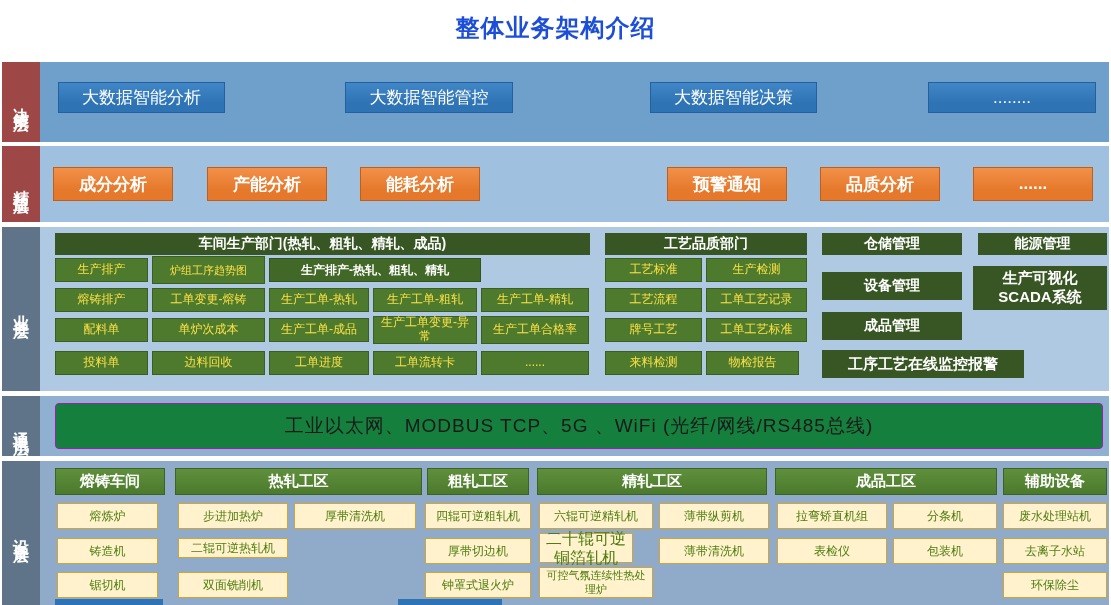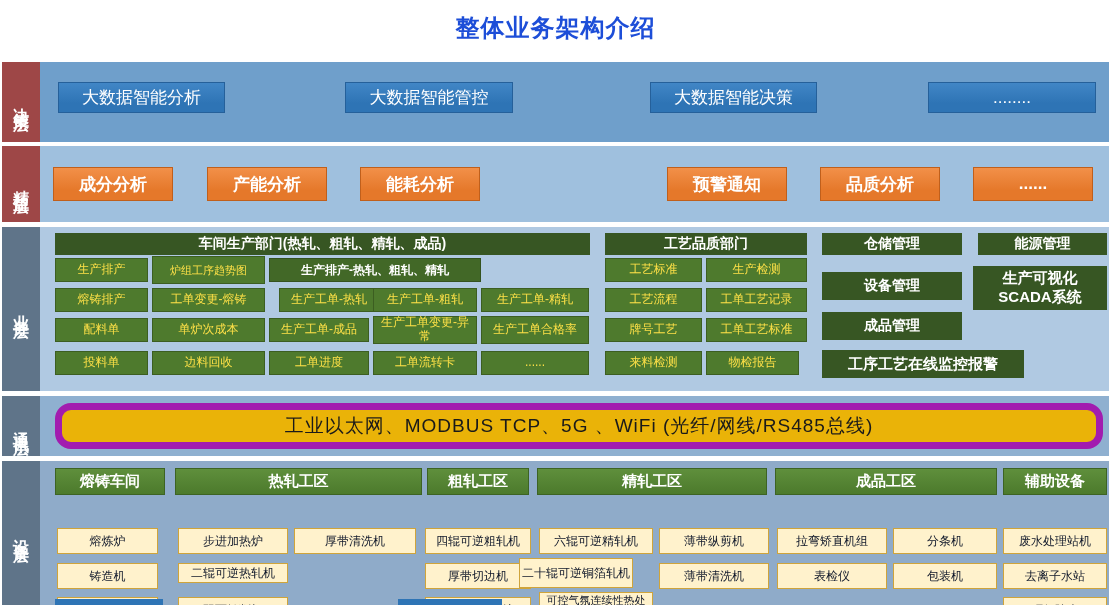--- a/index.html
+++ b/index.html
@@ -24,26 +24,26 @@
 
   .blue-box   { background:linear-gradient(180deg,#4186c6 0%,#2e74b5 70%); border:1px solid #25609a;
                 color:#fff; font-weight:normal; font-size:17px; }
   .orange-box { background:linear-gradient(180deg,#f29049 0%,#e5782a 70%); border:1px solid #c05f1b;
                 color:#fff; font-weight:bold; font-size:17px; }
   .g-head  { background:#375623; color:#fff; font-weight:bold; font-size:14px; padding:0 2px; }
   .g-cell  { background:#4e7a2d; border:1px solid #3c5e21; color:#fde047; font-size:12px;
              line-height:1.15; padding:1px 2px; }
   .g-sub   { background:#426827; border:1px solid #34521e; color:#fff; font-size:12px; font-weight:bold; }
   .mgmt    { background:#375623; color:#fff; font-weight:bold; line-height:1.25; padding:14px 4px; }
-  .comm-box{ background:#eab308; border:7px solid #a21caf; border-radius:16px;
+  .comm-box{ background:#15803d; border:1px solid #a21caf; border-radius:4px;
              color:#1a1a1a; font-size:19px; letter-spacing:1px; }
   .dev-head{ background:linear-gradient(180deg,#5f8f3c,#4c7a2c); border:1px solid #3d6323;
              color:#fff; font-weight:bold; font-size:15px; }
-  .dev-item{ background:#fff2cc; border:1px solid #cfa43b; color:#0f172a; font-size:12px;
-             line-height:1.2; padding:1px 2px;margin-top:25px; }
+  .dev-item{ background:#fff2cc; border:1px solid #cfa43b; color:#4d7c0f; font-size:12px;
+             line-height:1.2; padding:1px 2px; }
   .cutoff  { background:#2e74b5; }
 </style>
 </head>
 <body>
 
 <div class="page">
 
   <div class="title">整体业务架构介绍</div>
 
   <div class="row" id="row-decision">
@@ -77,21 +77,21 @@
     <div class="box g-cell" style="left:53px;top:91px;width:93px;height:24px">配料单</div>
     <div class="box g-cell" style="left:53px;top:124px;width:93px;height:24px">投料单</div>
 
     <div class="box g-cell" style="left:150px;top:29px;width:113px;height:28px;font-size:11px">炉组工序趋势图</div>
     <div class="box g-cell" style="left:150px;top:61px;width:113px;height:24px">工单变更-熔铸</div>
     <div class="box g-cell" style="left:150px;top:91px;width:113px;height:24px">单炉次成本</div>
     <div class="box g-cell" style="left:150px;top:124px;width:113px;height:24px">边料回收</div>
 
     <div class="box g-sub" style="left:267px;top:31px;width:212px;height:24px">生产排产-热轧、粗轧、精轧</div>
 
-    <div class="box g-cell" style="left:277px;top:61px;width:100px;height:24px">生产工单-热轧</div>
+    <div class="box g-cell" style="left:267px;top:61px;width:100px;height:24px">生产工单-热轧</div>
     <div class="box g-cell" style="left:371px;top:61px;width:104px;height:24px">生产工单-粗轧</div>
     <div class="box g-cell" style="left:479px;top:61px;width:108px;height:24px">生产工单-精轧</div>
 
     <div class="box g-cell" style="left:267px;top:91px;width:100px;height:24px">生产工单-成品</div>
     <div class="box g-cell" style="left:371px;top:89px;width:104px;height:28px">生产工单变更-异常</div>
     <div class="box g-cell" style="left:479px;top:89px;width:108px;height:28px">生产工单合格率</div>
 
     <div class="box g-cell" style="left:267px;top:124px;width:100px;height:24px">工单进度</div>
     <div class="box g-cell" style="left:371px;top:124px;width:104px;height:24px">工单流转卡</div>
     <div class="box g-cell" style="left:479px;top:124px;width:108px;height:24px">......</div>
@@ -133,21 +133,21 @@
     <div class="box dev-item" style="left:176px;top:42px;width:110px;height:26px">步进加热炉</div>
     <div class="box dev-item" style="left:176px;top:77px;width:110px;height:20px">二辊可逆热轧机</div>
     <div class="box dev-item" style="left:176px;top:111px;width:110px;height:26px">双面铣削机</div>
     <div class="box dev-item" style="left:292px;top:42px;width:122px;height:26px">厚带清洗机</div>
 
     <div class="box dev-item" style="left:423px;top:42px;width:106px;height:26px">四辊可逆粗轧机</div>
     <div class="box dev-item" style="left:423px;top:77px;width:106px;height:26px">厚带切边机</div>
     <div class="box dev-item" style="left:423px;top:111px;width:106px;height:26px">钟罩式退火炉</div>
 
     <div class="box dev-item" style="left:537px;top:42px;width:114px;height:26px">六辊可逆精轧机</div>
-    <div class="box dev-item" style="left:517px;top:72px;width:114px;height:30px;font-size:12px">二十辊可逆铜箔轧机</div>
+    <div class="box dev-item" style="left:537px;top:72px;width:94px;height:30px;font-size:16px">二十辊可逆铜箔轧机</div>
     <div class="box dev-item" style="left:537px;top:106px;width:114px;height:31px;font-size:11px">可控气氛连续性热处理炉</div>
     <div class="box dev-item" style="left:657px;top:42px;width:110px;height:26px">薄带纵剪机</div>
     <div class="box dev-item" style="left:657px;top:77px;width:110px;height:26px">薄带清洗机</div>
 
     <div class="box dev-item" style="left:775px;top:42px;width:110px;height:26px">拉弯矫直机组</div>
     <div class="box dev-item" style="left:891px;top:42px;width:104px;height:26px">分条机</div>
     <div class="box dev-item" style="left:775px;top:77px;width:110px;height:26px">表检仪</div>
     <div class="box dev-item" style="left:891px;top:77px;width:104px;height:26px">包装机</div>
 
     <div class="box dev-item" style="left:1001px;top:42px;width:104px;height:26px">废水处理站机</div>

